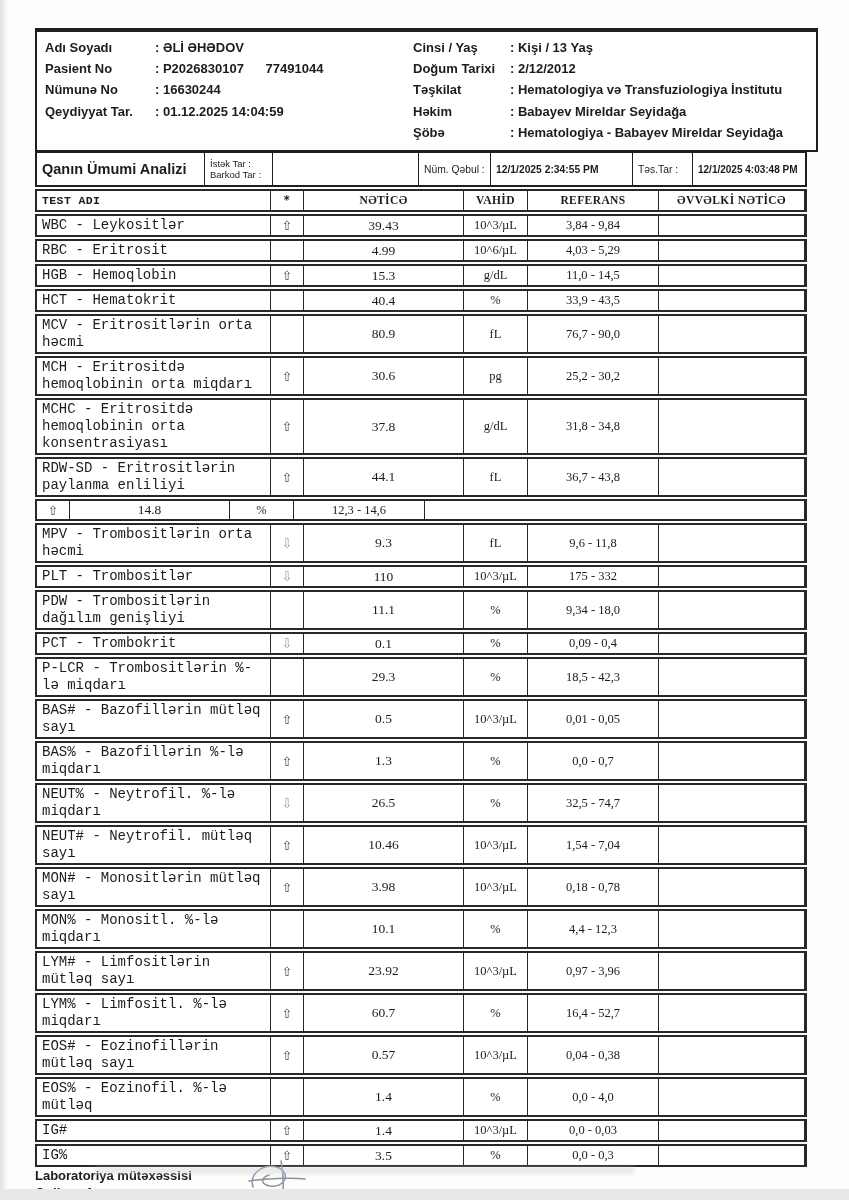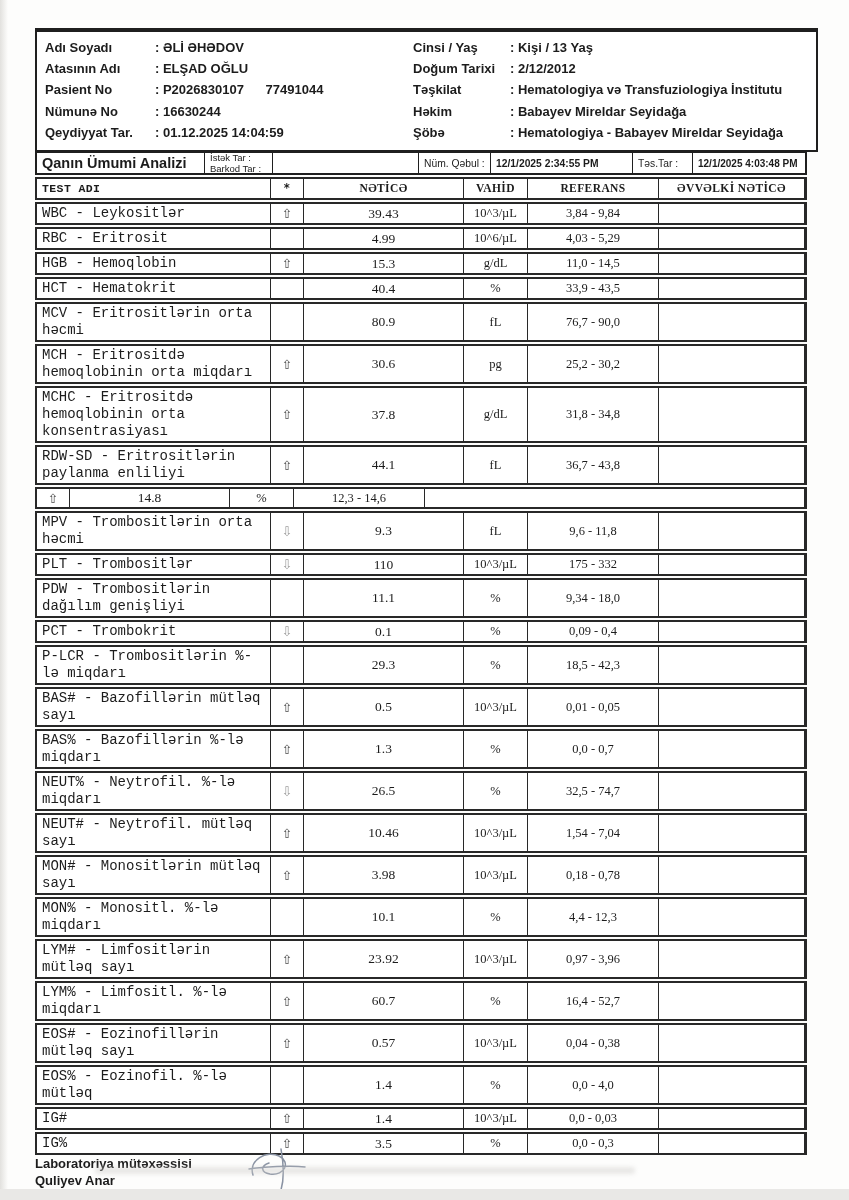--- a/index.html
+++ b/index.html
@@ -19,21 +19,21 @@
   .p-col { flex:none; }
   .p-col.left { width:368px; }
   .p-col.right { width:395px; }
   .p-row { display:flex; line-height:21.2px; font-size:13px; font-weight:bold; white-space:nowrap; }
   .p-col.left  .p-label { width:110px; flex:none; }
   .p-col.right .p-label { width:97px; flex:none; }
   .p-value { white-space:pre; }
 
   
   .info-bar { display:flex; border:2px solid #1f1f1f; margin-top:-1px; width:772px;
-              box-sizing:border-box; height:24px; background:#fff; align-items:stretch; }
+              box-sizing:border-box; height:36px; background:#fff; align-items:stretch; }
   .ib-cell { border-right:1.5px solid #1f1f1f; display:flex; flex-direction:column;
              justify-content:center; padding:0 5px; box-sizing:border-box; overflow:hidden; }
   .ib-title { width:168px; font-size:14.5px; font-weight:bold; }
   .ib-reqlabels { width:68px; font-size:9.5px; line-height:11px; color:#222; }
   .ib-reqdates { width:146px; font-size:10.3px; line-height:12.5px; font-weight:bold;gap:48px; }
   .ib-nql { width:72px; font-size:10.3px; }
   .ib-nqd { width:142px; font-size:10.3px; font-weight:bold; }
   .ib-ttl { width:60px; font-size:10.3px; }
   .ib-ttd { flex:1; border-right:none; font-size:10px; font-weight:bold; }
 
@@ -67,24 +67,20 @@
 
   <div class="content">
 
     <div class="patient-box">
       <div class="p-col left" id="pat-left">
           <div class="p-row">
             <span class="p-label">Adı Soyadı</span>
             <span class="p-value">: ƏLİ ƏHƏDOV</span>
           </div>
           <div class="p-row">
-            <span class="p-label">Atasının Adı</span>
-            <span class="p-value">: ELŞAD OĞLU</span>
-          </div>
-          <div class="p-row">
             <span class="p-label">Pasient No</span>
             <span class="p-value">: P2026830107      77491044</span>
           </div>
           <div class="p-row">
             <span class="p-label">Nümunə No</span>
             <span class="p-value">: 16630244</span>
           </div>
           <div class="p-row">
             <span class="p-label">Qeydiyyat Tar.</span>
             <span class="p-value">: 01.12.2025 14:04:59</span>

